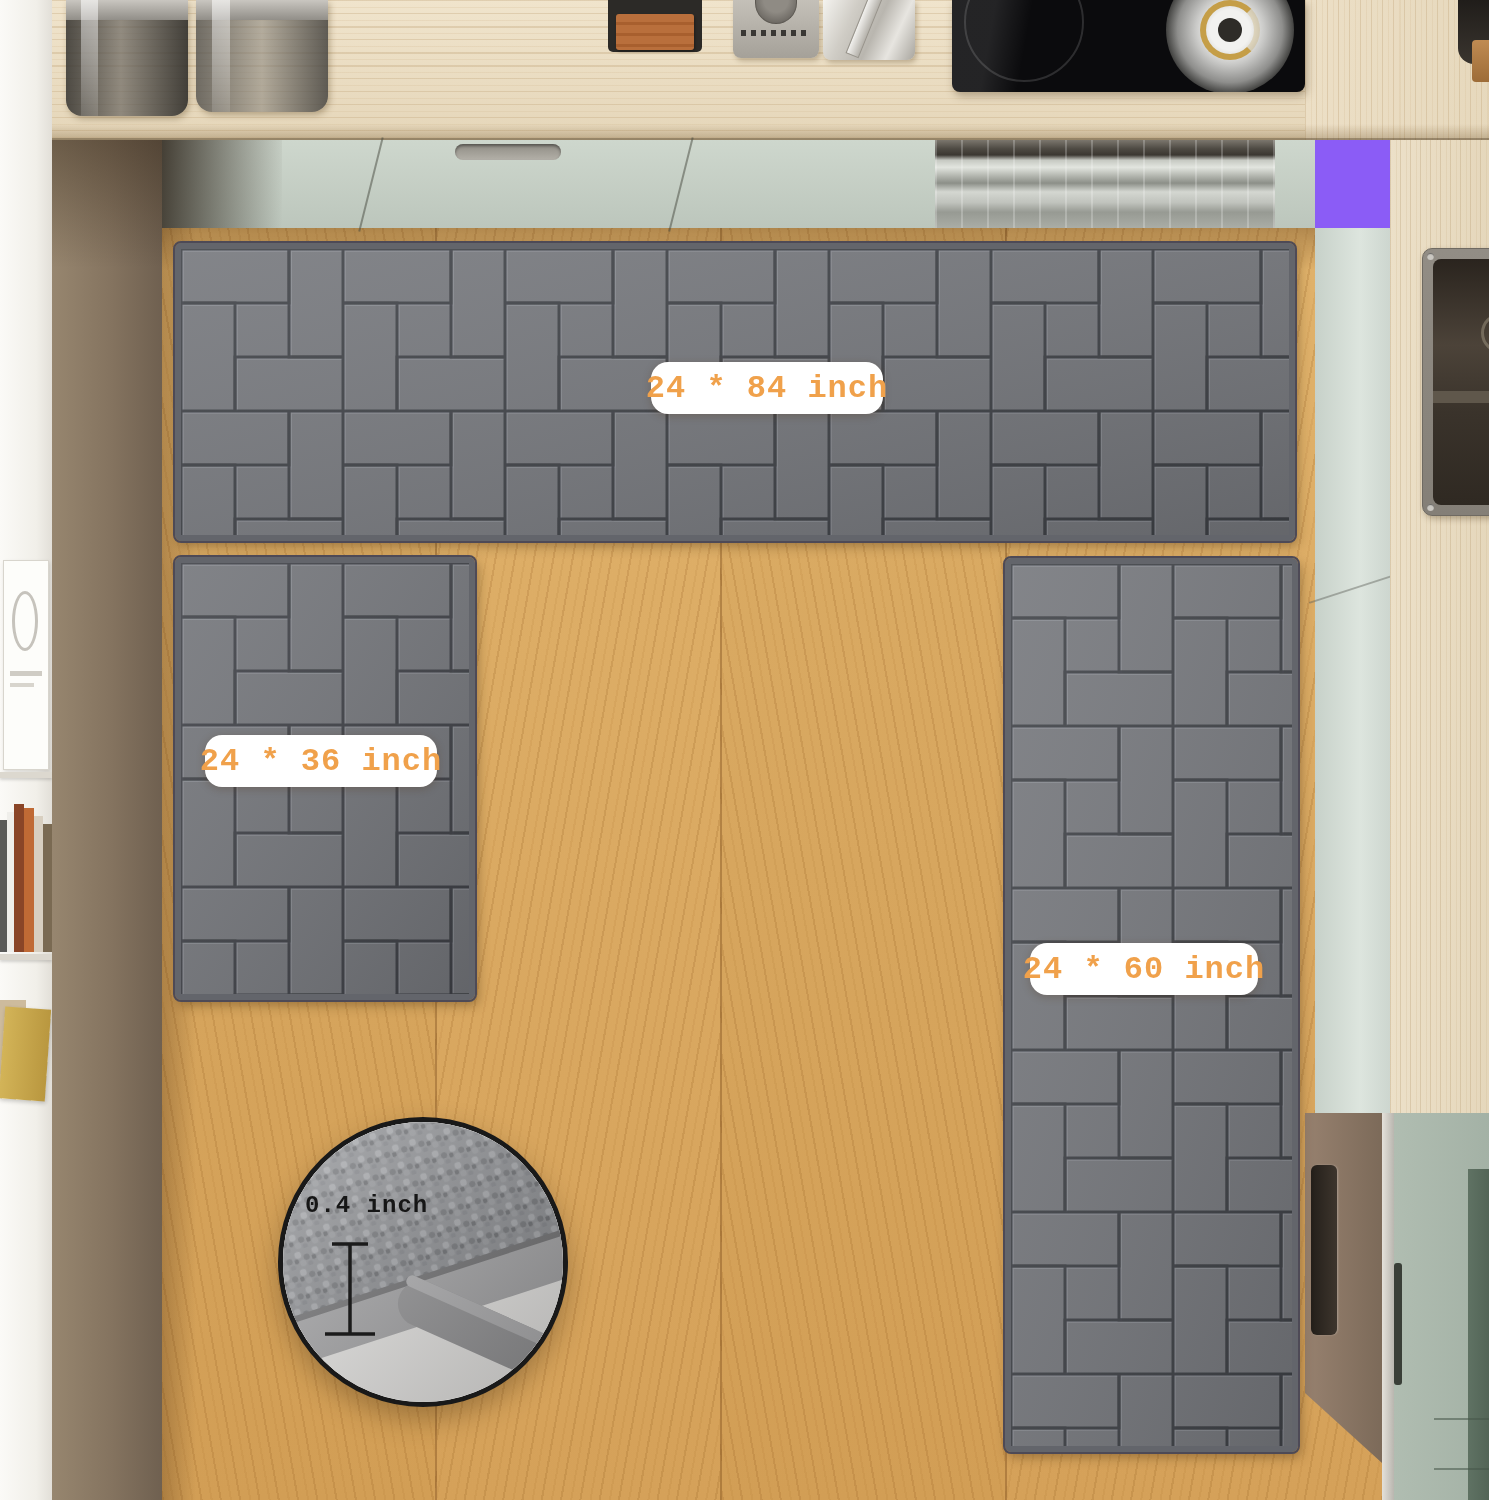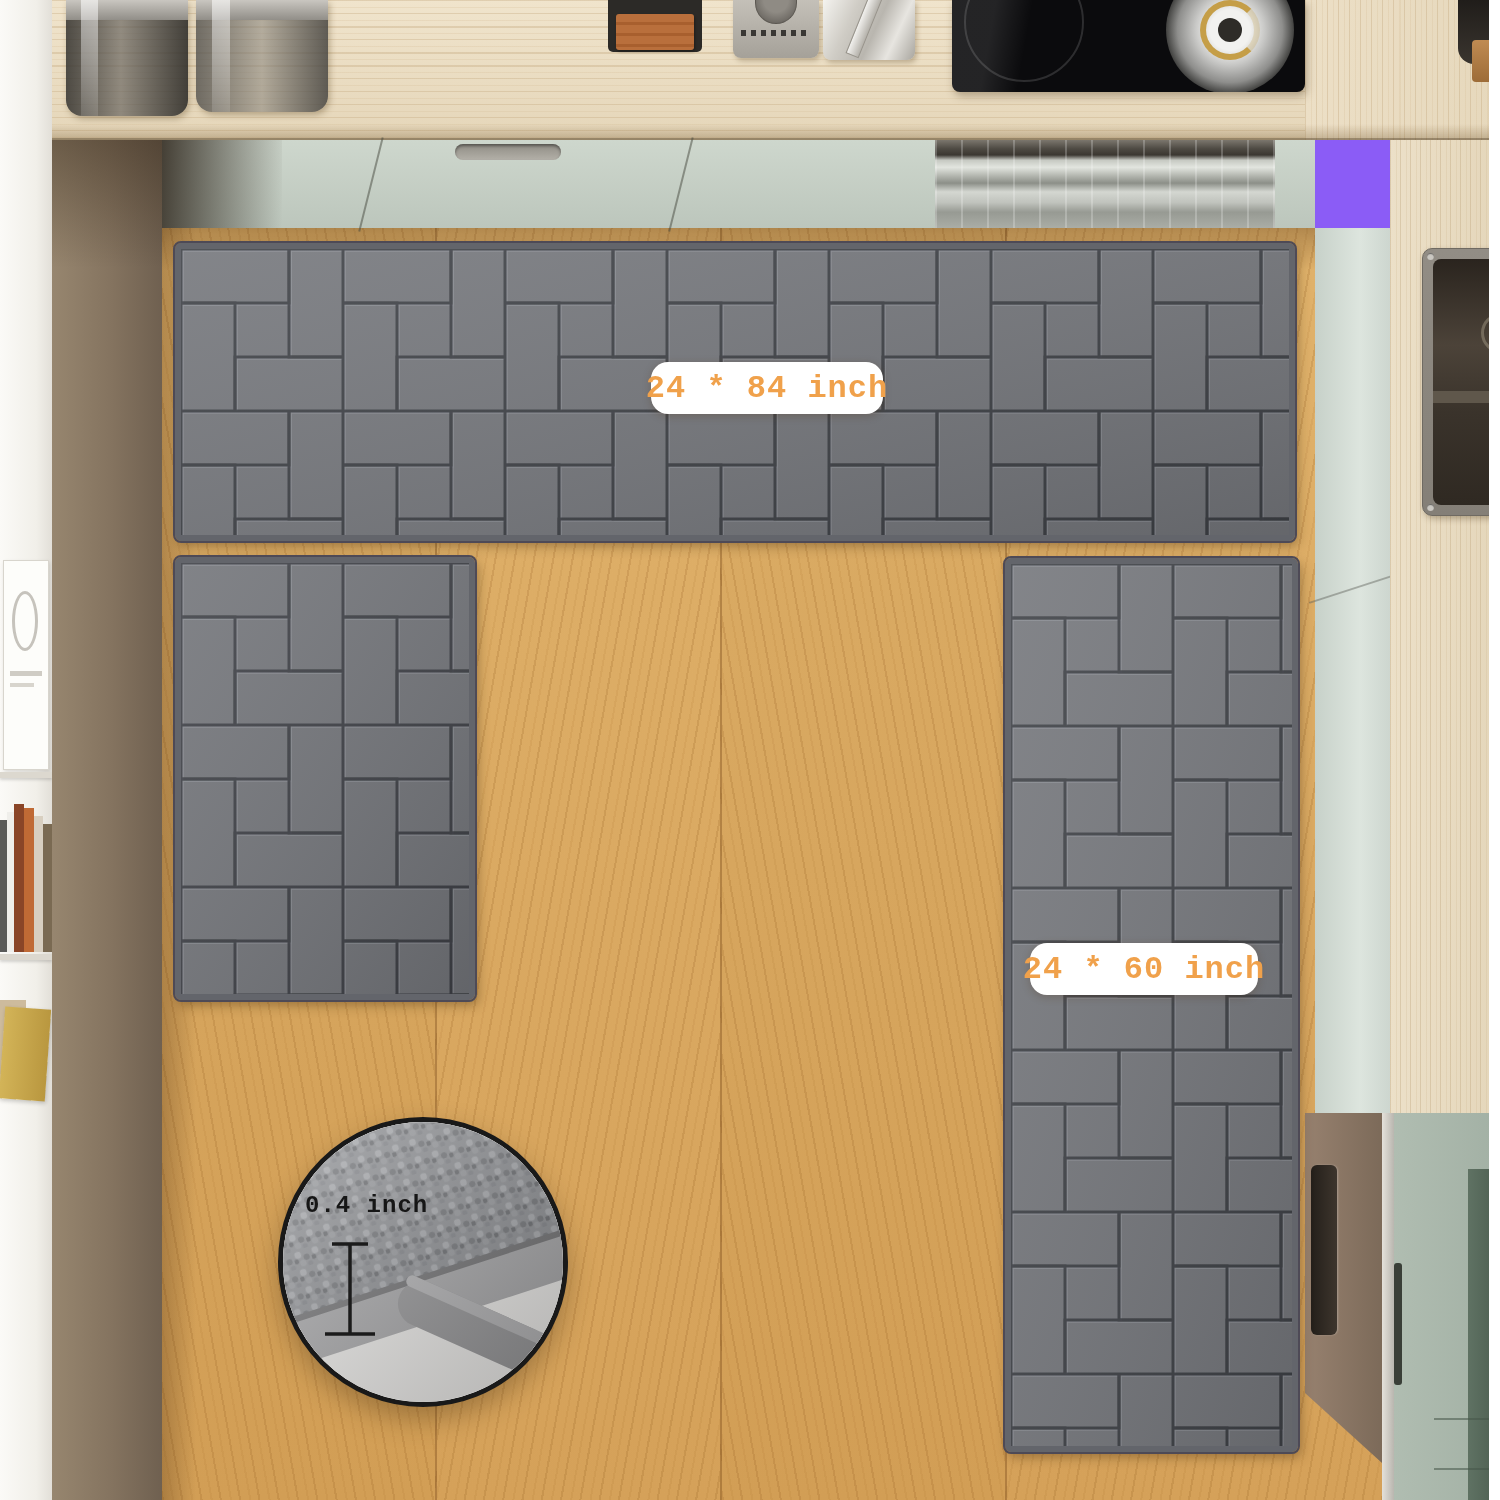--- a/index.html
+++ b/index.html
@@ -311,20 +311,23 @@
   </svg>
   <svg class="rug rug-60" viewBox="0 0 281 882" preserveAspectRatio="none">
     <rect width="281" height="882" fill="#75777c"></rect>
     <rect width="281" height="882" fill="url(#basket)"></rect>
     <rect width="281" height="882" fill="url(#rugSheen)"></rect>
   </svg>
 
   <div class="pill pill-84" style="color:#f0a14b">
     <span>24 * 84 inch</span>
   </div>
+  <div class="pill pill-36" style="color:#f0a14b">
+    <span>24 * 36 inch</span>
+  </div>
   <div class="pill pill-60" style="color:#f0a14b">
     <span>24 * 60 inch</span>
   </div>
 
   <div class="abs inset">
     <svg width="280" height="280" viewBox="0 0 280 280">
       <defs>
         <clipPath id="insetClip">
             <circle cx="140" cy="140" r="142"></circle>
           </clipPath>

